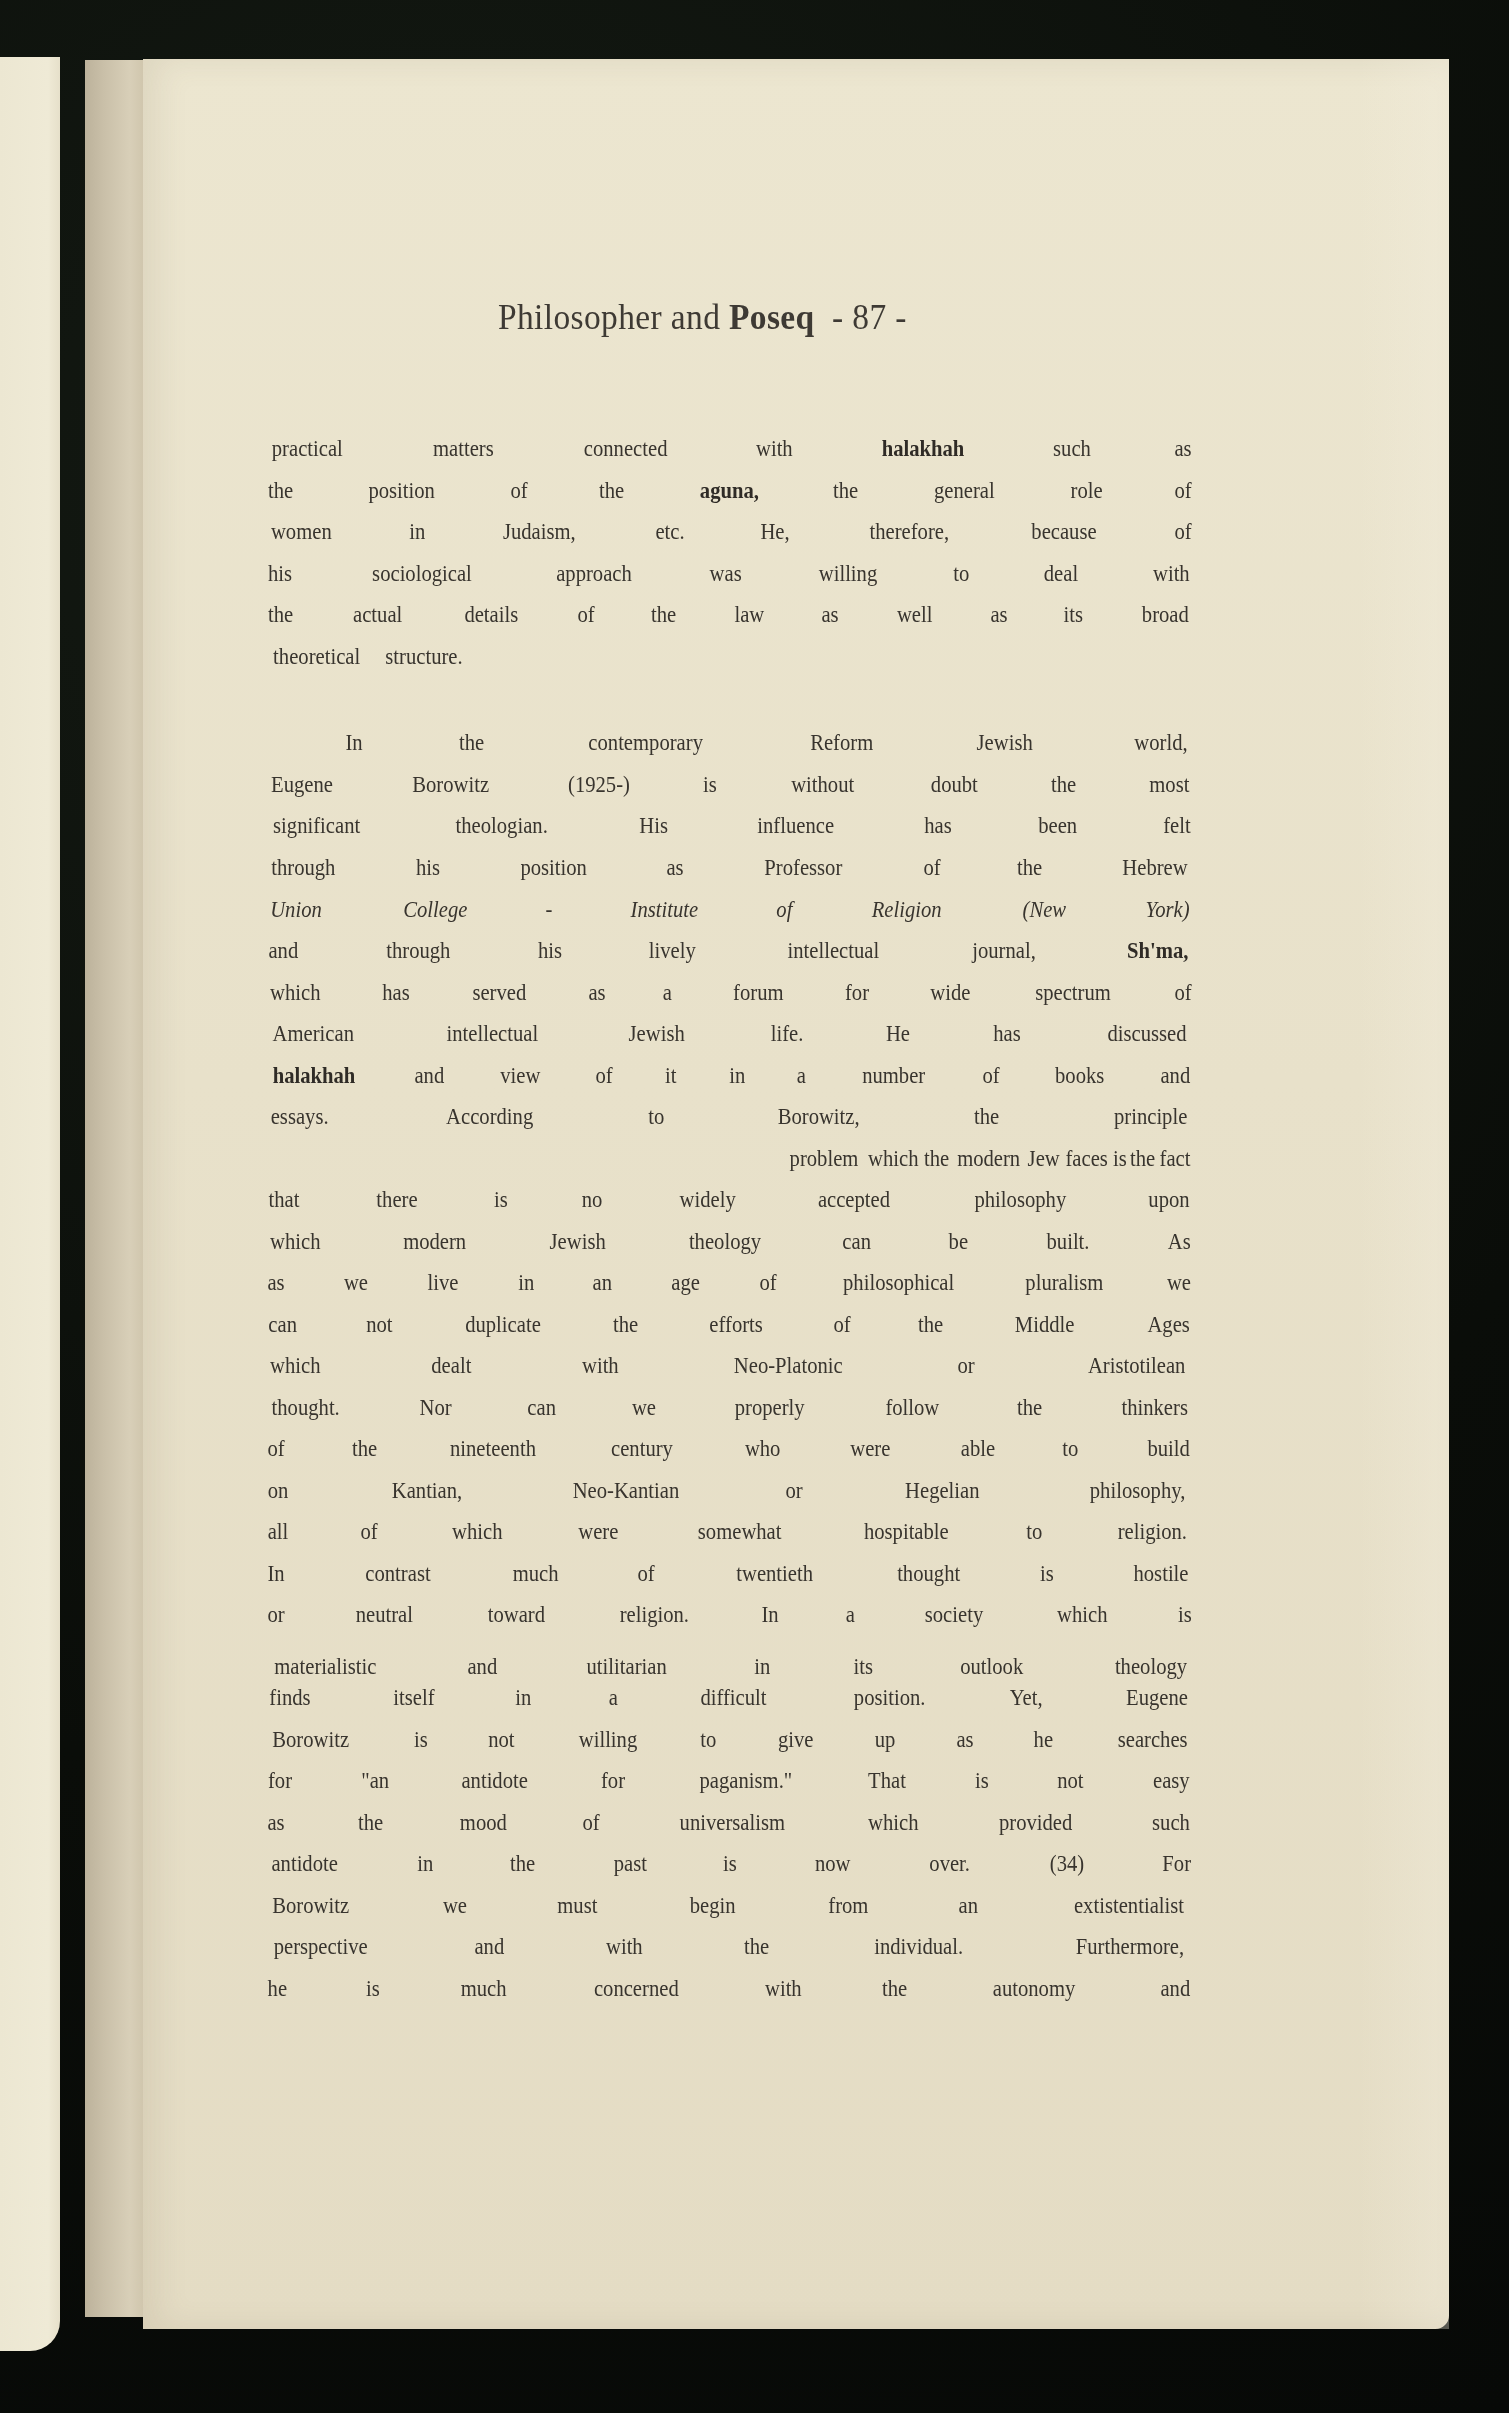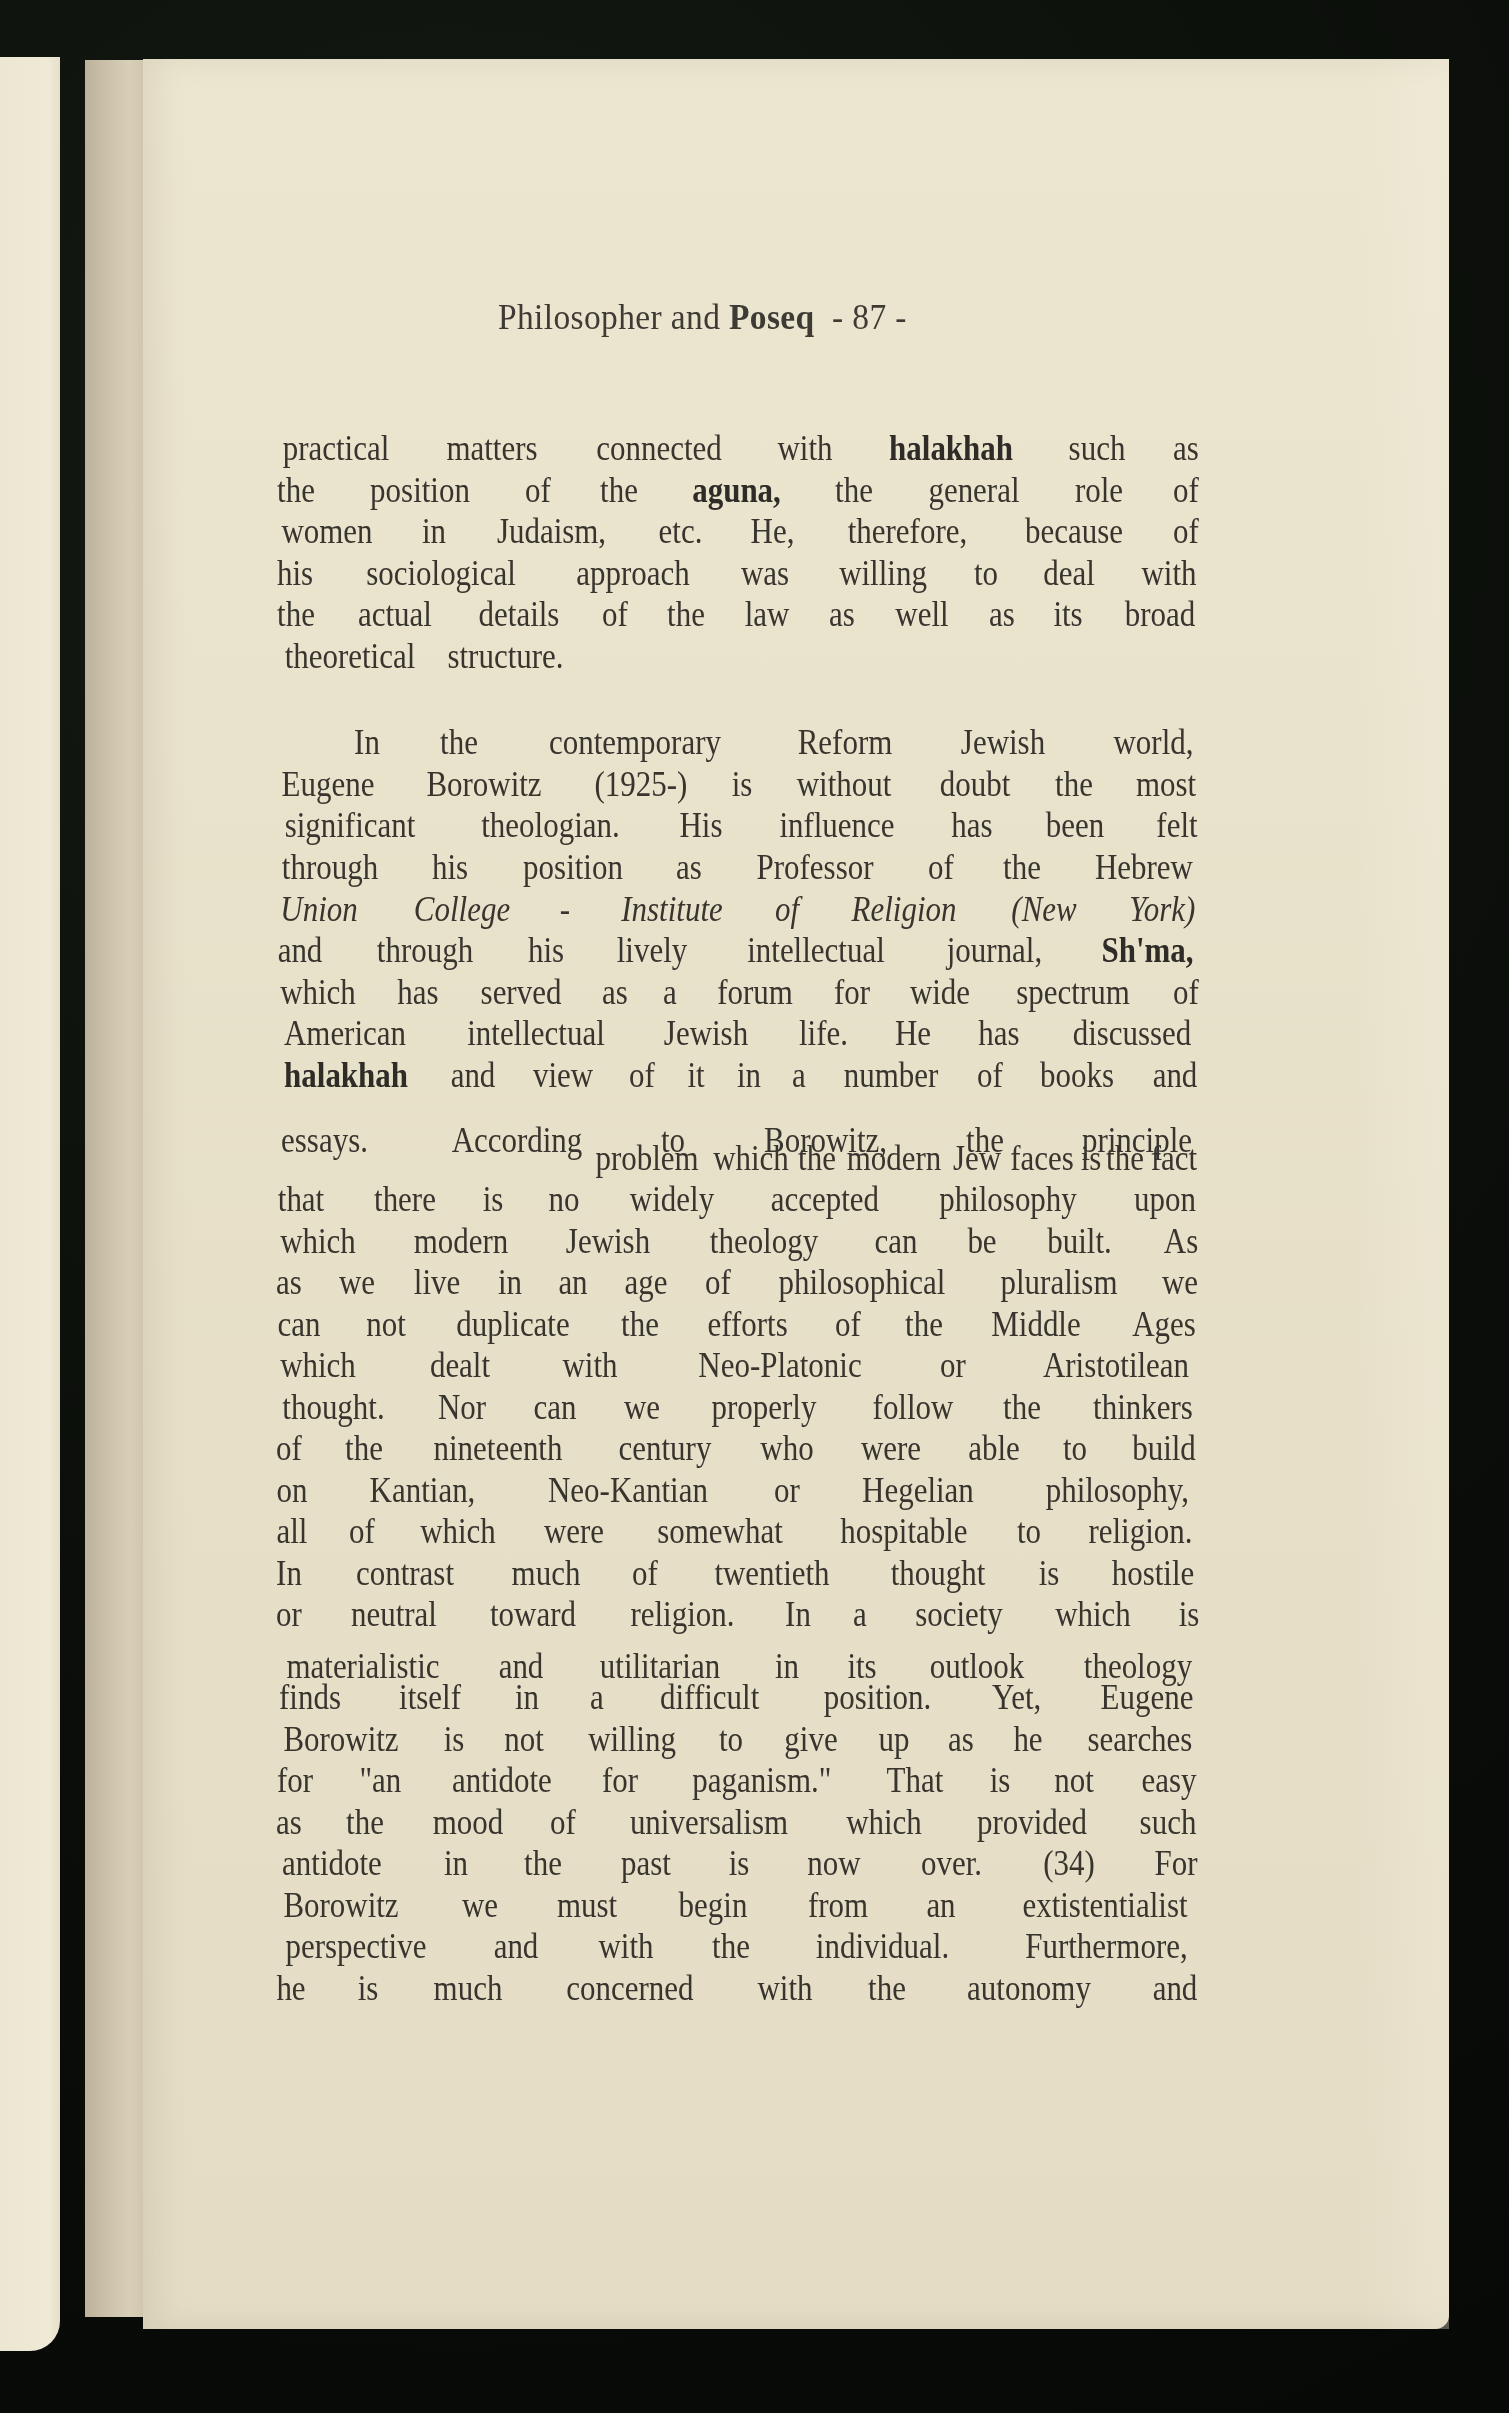--- a/index.html
+++ b/index.html
@@ -72,24 +72,24 @@
       font-weight: bold;
     }
     .text-block {
       position: absolute;
       left: 266px;
       top: 0;
       width: 927px;
     }
     .line {
       position: absolute;
-      left: 8px;
+      left: 0;
       width: 927px;
       height: 42px;
-      font-size: 36px;
+      font-size: 24px;
       line-height: 42px;
       color: #38342e;
       white-space: nowrap;
       display: flex;
       justify-content: space-between;
     }
     .line.last {
       justify-content: flex-start;
       gap: 12px;
     }
@@ -265,21 +265,21 @@
         <span class="w">view</span>
         <span class="w">of</span>
         <span class="w">it</span>
         <span class="w">in</span>
         <span class="w">a</span>
         <span class="w">number</span>
         <span class="w">of</span>
         <span class="w">books</span>
         <span class="w">and</span>
       </div>
-      <div class="line" style="top: 1095px; margin-top: 24px;">
+      <div class="line" style="top: 1095px;">
         <span class="w">essays.</span>
         <span class="w">According</span>
         <span class="w">to</span>
         <span class="w">Borowitz,</span>
         <span class="w">the</span>
         <span class="w">principle</span>
       </div>
       <div class="line" style="top: 1137px; justify-content: flex-end;">
         <span class="w">problem</span>
         <span class="w">which</span>

